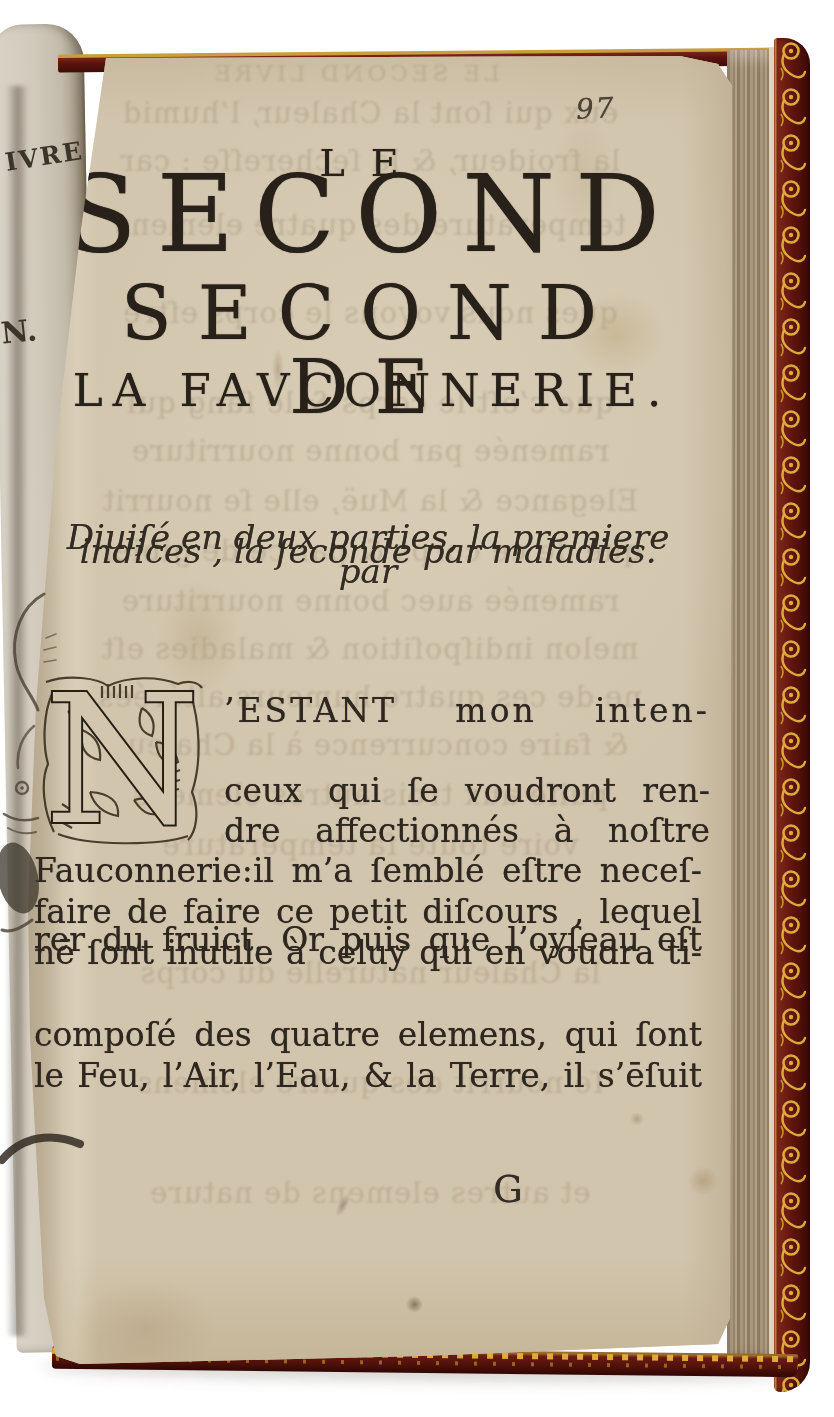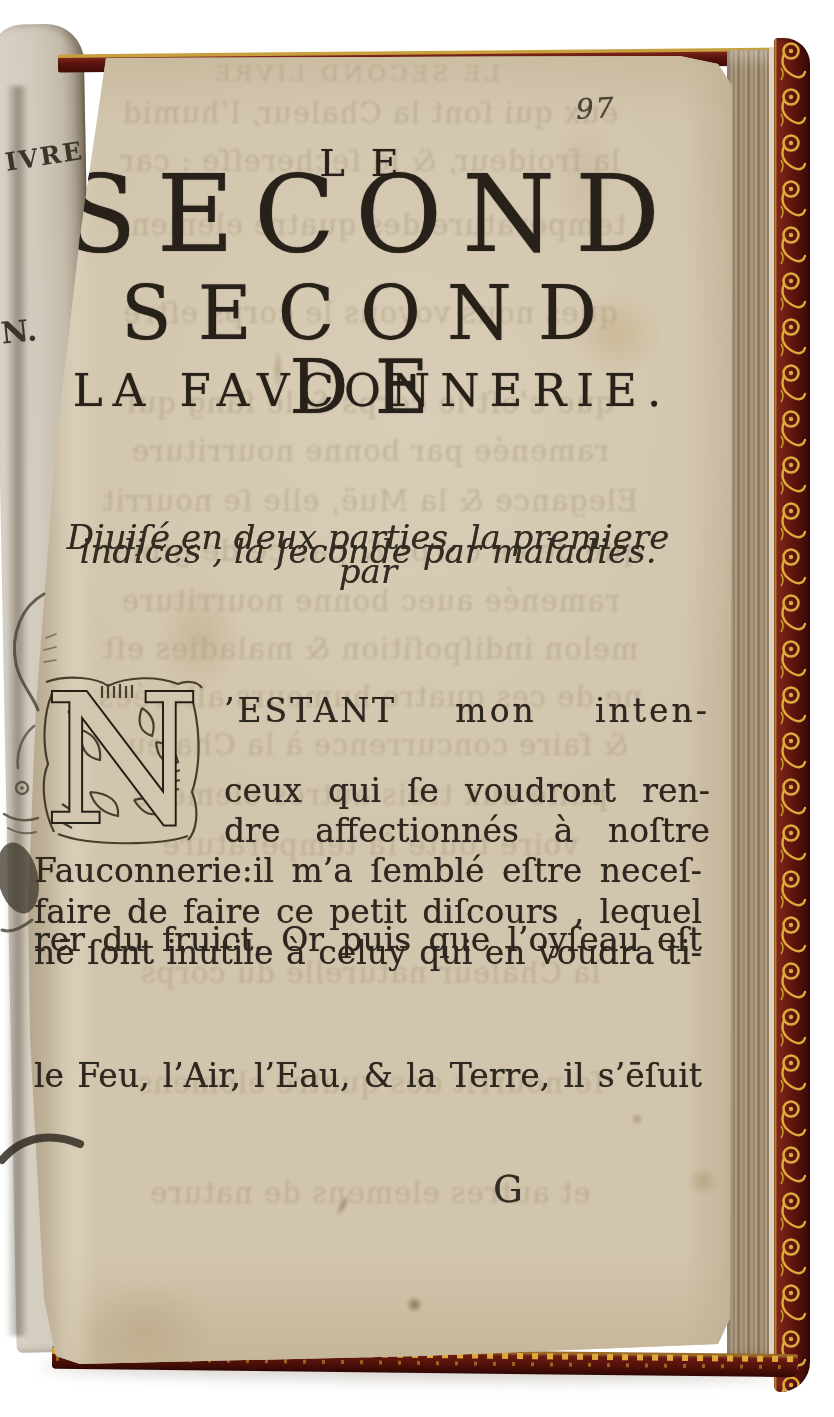--- a/index.html
+++ b/index.html
@@ -213,18 +213,19 @@
       <text x="84" y="150" text-anchor="middle" font-family="'DejaVu Serif',serif" font-size="178" fill="#d3c6ae" stroke="#241e15" stroke-width="4" paint-order="stroke">N</text>
     </svg>
 
     <div class="bodyline indented ink caps-run" style="top:635px;">’ESTANT mon inten-</div>
     <div class="bodyline indented ink" style="top:755px;">dre affectionnés à noſtre</div>
     <div class="bodyline indented ink" style="top:715px;">ceux qui ſe voudront ren-</div>
     <div class="bodyline fullw ink" style="top:795px;">Fauconnerie:il m’a ſemblé eſtre neceſ-</div>
     <div class="bodyline fullw ink" style="top:836px;">faire de faire ce petit diſcours , lequel</div>
     <div class="bodyline fullw ink" style="top:877px;">nē ſont inutile à celuy qui en voudra ti-</div>
     <div class="bodyline fullw ink" style="top:864px;">rer du fruict.  Or puis que l’oyſeau eſt</div>
+    <div class="bodyline fullw ink" style="top:959px;">compoſé des quatre elemens, qui ſont</div>
     <div class="bodyline fullw ink" style="top:1000px;">le Feu, l’Air, l’Eau, &amp; la Terre, il s’ēſuit</div>
 
     <div class="sig-g ink">G</div>
   </div>
 
 </div>
 
 </body></html>

